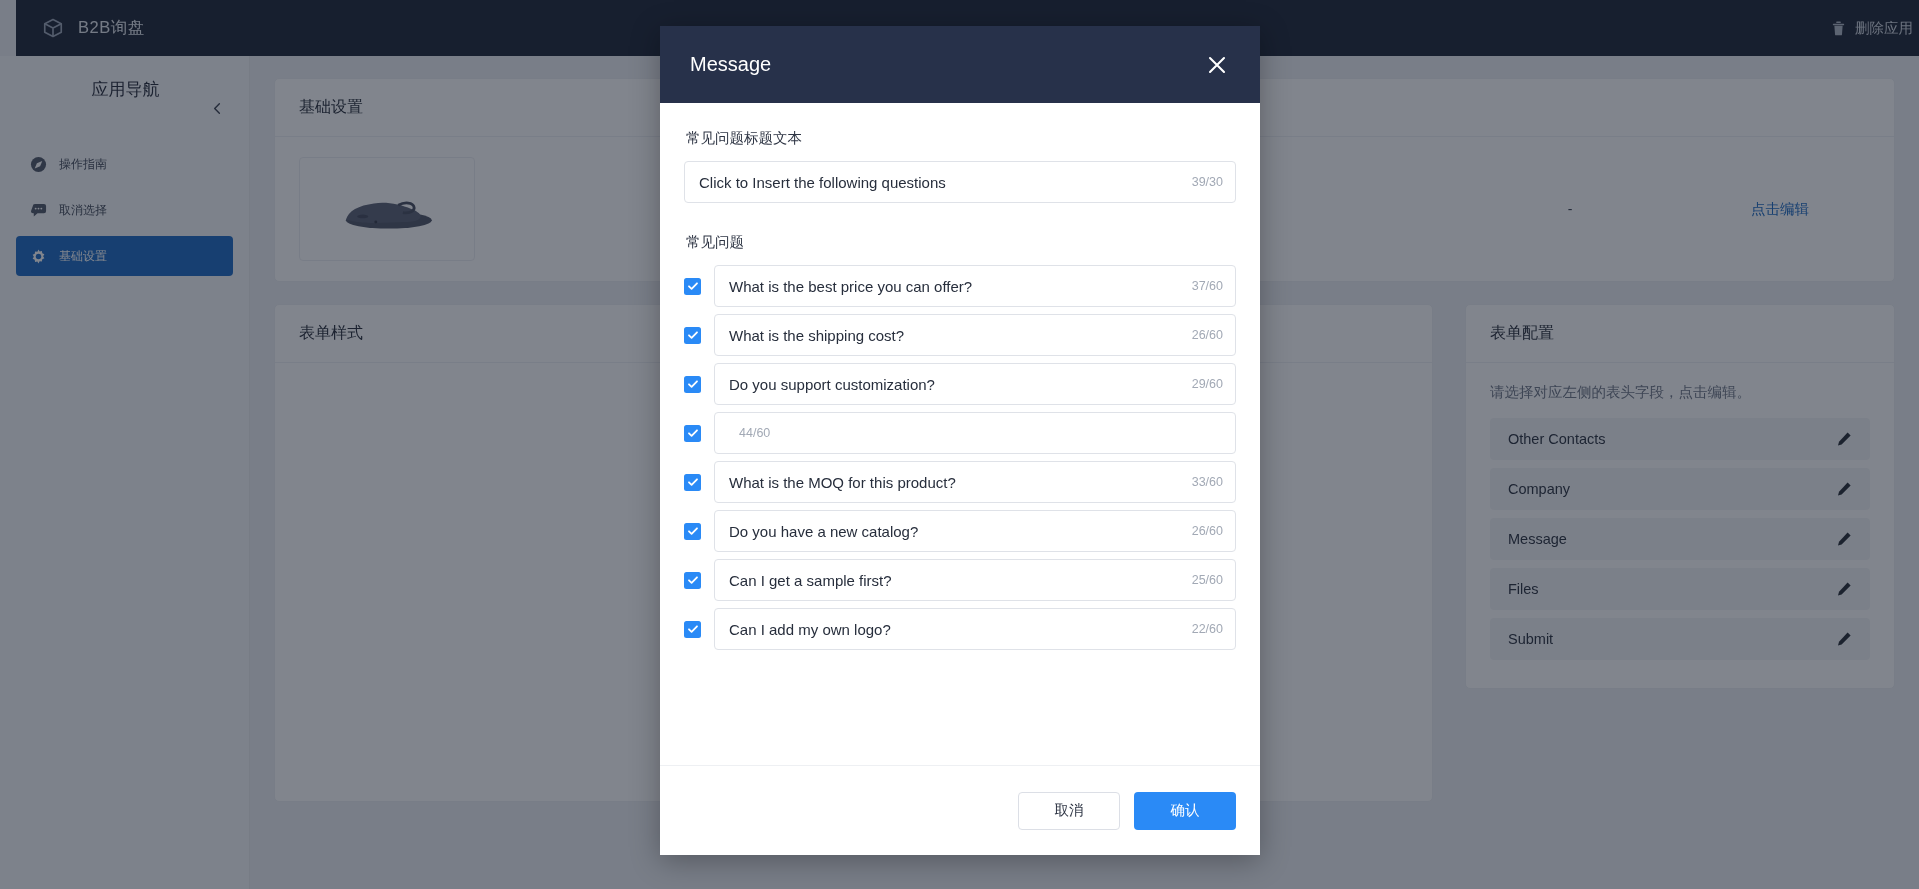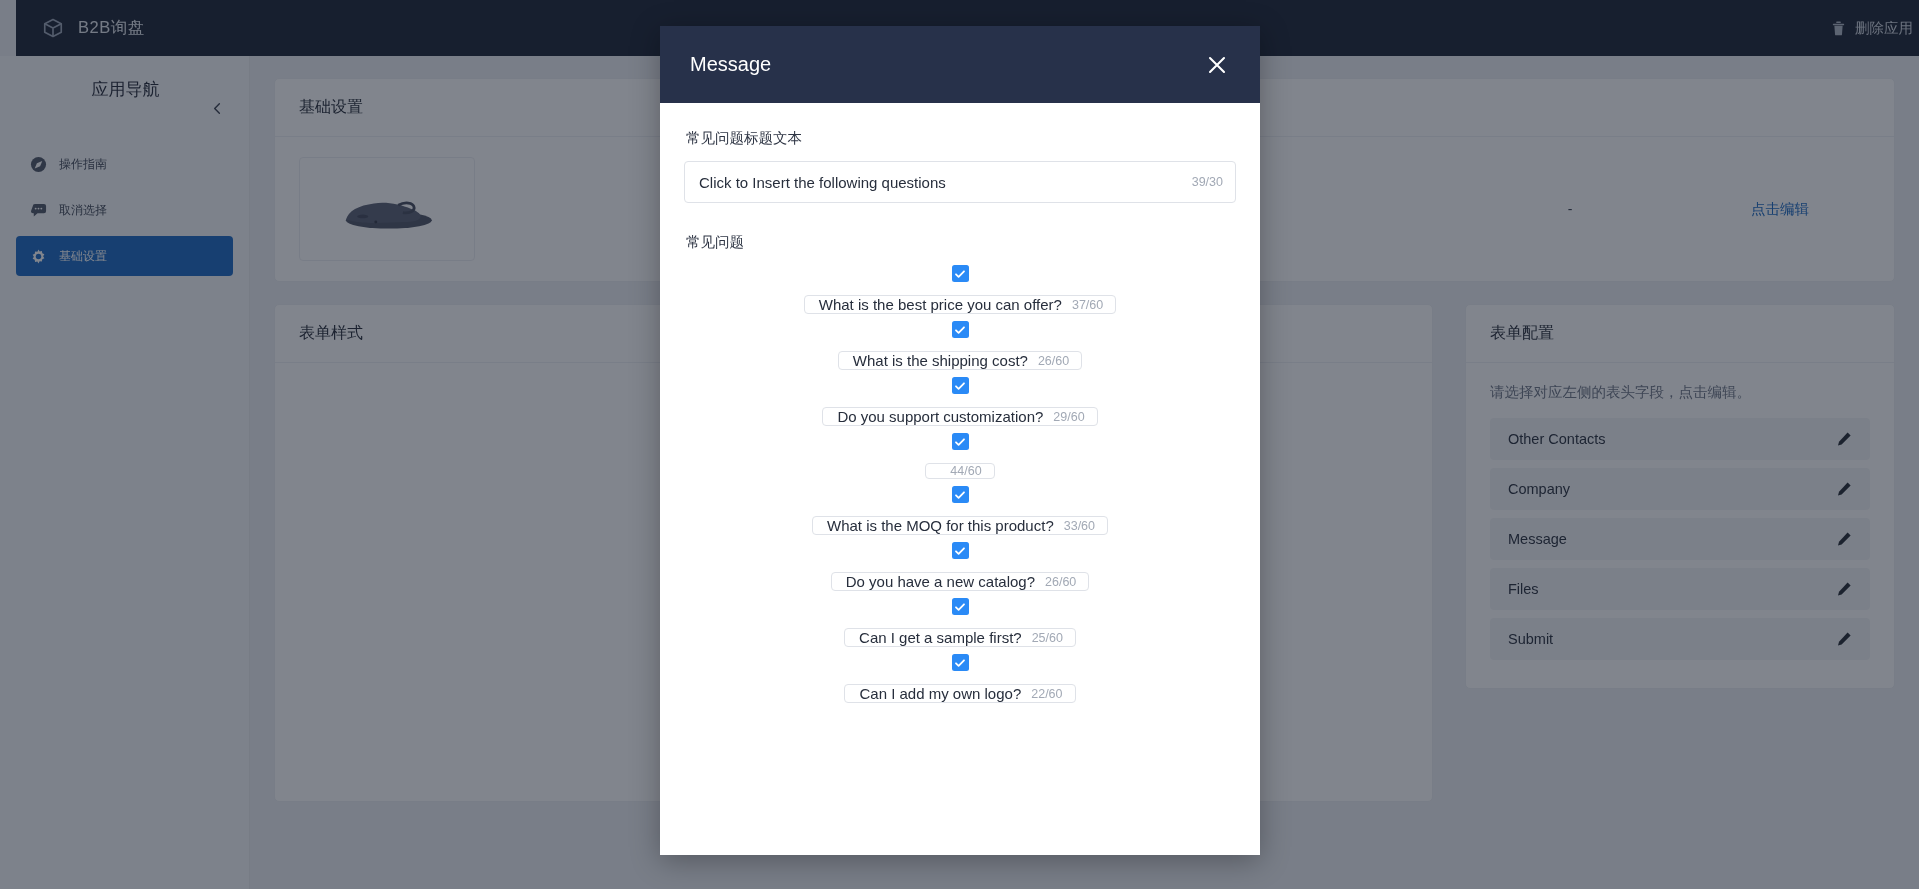--- a/index.html
+++ b/index.html
@@ -153,21 +153,21 @@
     position: relative;
     height: 42px;
     border: 1px solid #dfe2e8; border-radius: 4px;
     display: flex; align-items: center;
     padding: 0 12px 0 14px;
     background: #fff;
   }
   .txt-val { font-size: 15px; color: #272e3c; flex: 1; }
   .txt-count { font-size: 12.5px; color: #a2a9b5; margin-left: 10px; flex: none; }
 
-  .q-row { display: flex; align-items: center; gap: 13px; margin-bottom: 7px; flex-direction: column; }
+  .q-row { display: flex; align-items: center; gap: 13px; margin-bottom: 7px; }
   .q-check {
     width: 17px; height: 17px; flex: none;
     background: #2a8af6; border-radius: 2.5px;
     display: flex; align-items: center; justify-content: center;
     cursor: pointer;
   }
   .q-check svg { width: 12px; height: 12px; display: block; }
   .q-row .txt-field { flex: 1; }
 
   .modal-foot {
@@ -472,13 +472,17 @@
       </span>
       <span class="txt-field">
         <span class="txt-val">Can I add my own logo?</span>
         <span class="txt-count">22/60</span>
       </span>
     </div>
 
     <div style="height:40px"></div>
   </div>
 
+  <div class="modal-foot">
+    <div class="btn btn-cancel">取消</div>
+    <div class="btn btn-confirm">确认</div>
+  </div>
 </div>
 
 </body></html>

